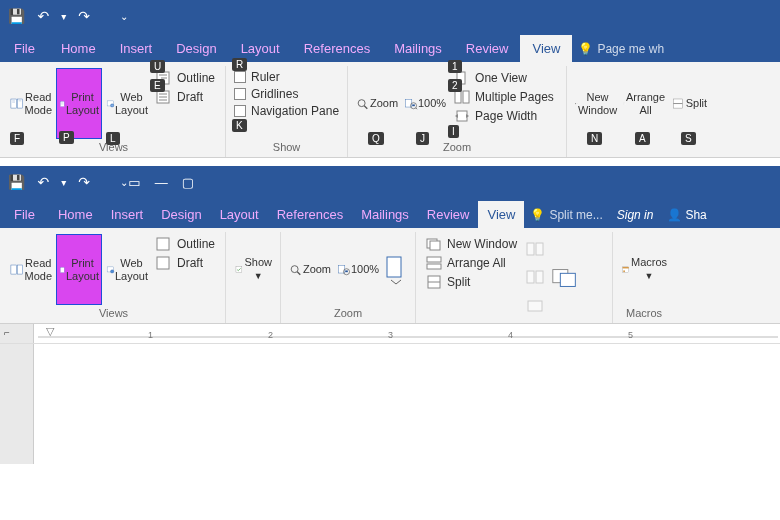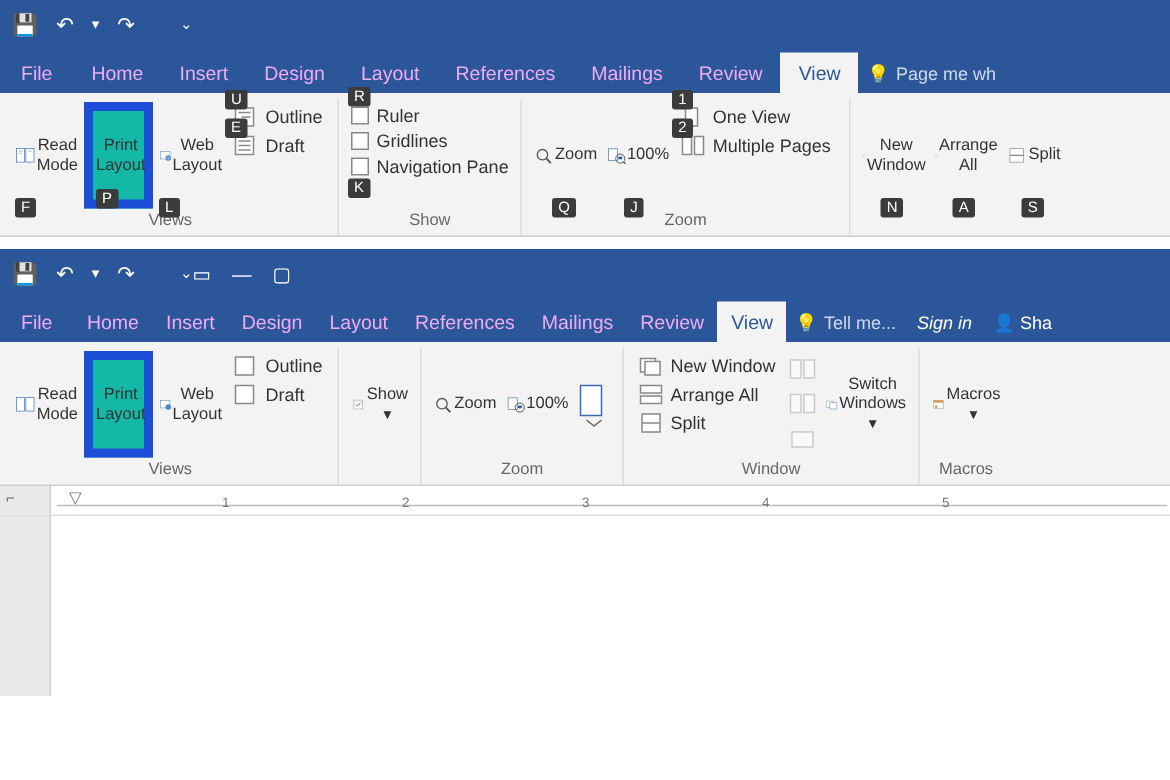--- a/index.html
+++ b/index.html
@@ -21,21 +21,21 @@
 .signin { color: #fff; padding: 6px 8px; font-size: 12px; font-style: italic; }
 .share { color: #fff; padding: 6px 6px; font-size: 12px; display:flex; align-items:center; gap:3px;}
 
 .ribbon { background: #f3f3f3; border-bottom: 1px solid #d0d0d0; display: flex; padding: 4px 2px 0 2px; min-height: 96px; }
 .group { display: flex; flex-direction: column; border-right: 1px solid #dcdcdc; padding: 2px 6px 2px 6px; }
 .group:last-child { border-right: none; }
 .group-body { display: flex; gap: 2px; flex: 1; }
 .group-label { text-align: center; font-size: 11px; color: #666; padding: 2px 0; }
 
 .bigbtn { display: flex; flex-direction: row; align-items: center; justify-content: flex-start; width: 46px; padding: 3px 2px; text-align: center; cursor: pointer; }
-.bigbtn.selected { background: #14b8a6; border: 6px solid #1d4ed8; }
+.bigbtn.selected { background: #d946ef; border: 1px solid #1d4ed8; }
 .bigbtn .ico { width: 30px; height: 28px; margin: 2px 0; }
 .bigbtn .lbl { font-size: 11px; line-height: 13px; }
 
 .col { display: flex; flex-direction: column; gap: 3px; padding: 2px 2px; }
 .chk { display: flex; align-items: center; gap: 5px; font-size: 12px; position: relative; }
 .box { width: 12px; height: 12px; border: 1px solid #888; background: #fff; }
 .smbtn { display:flex; align-items:center; gap:5px; font-size:12px; padding:1px 2px; cursor:pointer; }
 .miniico { width:16px; height:14px; display:inline-block; }
 
 .keytip { position: absolute; background: #3b3b3b; color: #fff; font-size: 10px; padding: 1px 4px; border-radius: 2px; pointer-events:none; }
@@ -191,20 +191,28 @@
             <span class="keytip" style="left:-4px;top:-10px">1</span>
           </div>
           <div class="smbtn" style="position:relative;">
             <svg class="miniico" viewBox="0 0 16 14">
                 <rect x="1" y="1" width="6" height="12" fill="#fff" stroke="#888"></rect>
                 <rect x="9" y="1" width="6" height="12" fill="#fff" stroke="#888"></rect>
               </svg>
             <span>Multiple Pages</span>
             <span class="keytip" style="left:-4px;top:-10px">2</span>
           </div>
+          <div class="smbtn" style="position:relative;">
+            <svg class="miniico" viewBox="0 0 16 14">
+                <rect x="3" y="2" width="10" height="10" fill="#fff" stroke="#888"></rect>
+                <path d="M1 7 l3 -2 v4 z M15 7 l-3 -2 v4 z" fill="#888"></path>
+              </svg>
+            <span>Page Width</span>
+            <span class="keytip" style="left:-4px;bottom:-14px">I</span>
+          </div>
         </div>
       </div>
       <div class="group-label">Zoom</div>
     </div>
 
     <div class="group" style="border-right:none;">
       <div class="group-body">
         <div class="bigbtn" style="position:relative;">
           <svg class="ico" viewBox="0 0 32 28">
               <rect x="3" y="4" width="18" height="16" fill="#fff" stroke="#888"></rect>
@@ -257,21 +265,21 @@
     <div class="tab" style="padding:6px 9px">Home</div>
     <div class="tab" style="padding:6px 9px">Insert</div>
     <div class="tab" style="padding:6px 9px">Design</div>
     <div class="tab" style="padding:6px 9px">Layout</div>
     <div class="tab" style="padding:6px 9px">References</div>
     <div class="tab" style="padding:6px 9px">Mailings</div>
     <div class="tab" style="padding:6px 9px">Review</div>
     <div class="tab active" style="padding:6px 9px">View</div>
     <div class="tellme">
         <span>💡</span>
-        <span>Tell me...</span>
+        <span>Split me...</span>
       </div>
     <div class="signin">Sign in</div>
     <div class="share">
         <span>👤</span>
         <span>Sha</span>
       </div>
   </div>
 
   <div class="ribbon">
 
@@ -391,24 +399,22 @@
             </svg>
           <svg width="18" height="14" viewBox="0 0 18 14">
               <rect x="2" y="2" width="14" height="10" fill="#fff" stroke="#aaa"></rect>
             </svg>
         </div>
         <div class="bigbtn" style="width:58px;">
           <svg class="ico" viewBox="0 0 32 28">
               <rect x="3" y="5" width="16" height="14" fill="#fff" stroke="#888"></rect>
               <rect x="11" y="9" width="16" height="14" fill="#fff" stroke="#3a6db0"></rect>
             </svg>
-          <div class="lbl"><span>Switch Windows</span> <span style="font-size:9px;">▼</span></div>
-        </div>
-      </div>
-      <div class="group-label">Window</div>
+        </div>
+      </div>
     </div>
 
     <div class="group" style="border-right:none;">
       <div class="group-body">
         <div class="bigbtn" style="width:50px;">
           <svg class="ico" viewBox="0 0 32 28">
               <rect x="5" y="4" width="20" height="18" fill="#fff" stroke="#888"></rect>
               <rect x="5" y="4" width="20" height="5" fill="#d69a4a"></rect>
               <circle cx="10" cy="18" r="3" fill="#d69a4a"></circle>
             </svg>

